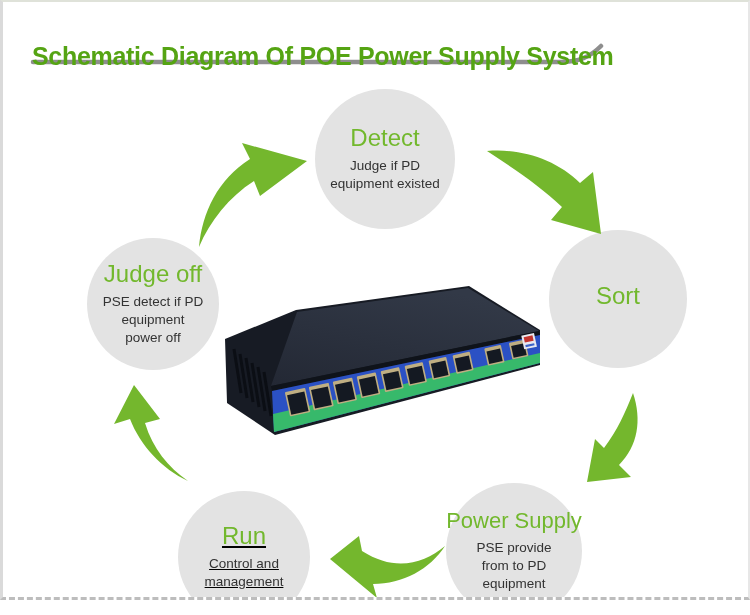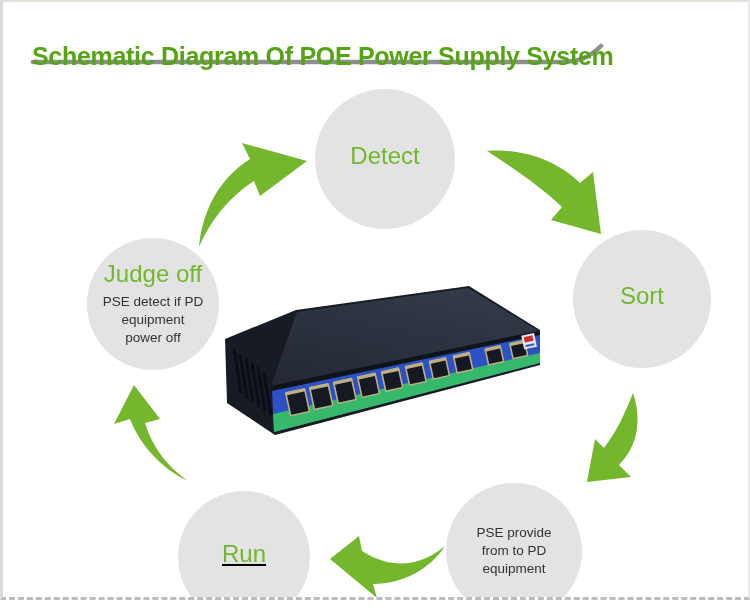--- a/index.html
+++ b/index.html
@@ -14,50 +14,55 @@
     color:#55a413;letter-spacing:-0.3px;white-space:nowrap;z-index:3;
   }
   .step{
     position:absolute;border-radius:50%;background:#e3e3e3;z-index:1;
     display:flex;flex-direction:column;align-items:center;justify-content:center;
     text-align:center;
   }
   .step-title{color:#72b82d;font-size:24px;line-height:1.05;margin-bottom:7px;}
   .step-desc{font-size:13.5px;color:#333;line-height:1.32;white-space:pre-line;}
   .step-detect{left:312px;top:87px;width:140px;height:140px;}
-  .step-sort{left:570px;top:228px;width:138px;height:138px;}
+  .step-sort{left:546px;top:228px;width:138px;height:138px;}
   .step-switch-off{left:84px;top:236px;width:132px;height:132px;}
   .step-run{left:175px;top:489px;width:132px;height:132px;text-decoration:underline;}
   .step-power-supply{left:443px;top:481px;width:136px;height:136px;}
   .step-power-supply .step-title{font-size:22px;}
   .overlay{position:absolute;left:0;top:0;z-index:2;pointer-events:none;}
 </style>
 </head>
 <body>
 
 <div class="canvas">
 
   <h1 class="page-title">Schematic Diagram Of POE Power Supply System</h1>
 
   <div class="step step-detect">
     <div class="step-title">Detect</div>
+    <div class="step-desc">Judge if PD
+equipment existed</div>
   </div>
 
   <div class="step step-sort">
     <div class="step-title">Sort</div>
   </div>
 
   <div class="step step-power-supply">
+    <div class="step-title">Power Supply</div>
     <div class="step-desc">PSE provide
 from to PD
 equipment</div>
   </div>
 
   <div class="step step-run">
     <div class="step-title">Run</div>
+    <div class="step-desc">Control and
+management</div>
   </div>
 
   <div class="step step-switch-off">
     <div class="step-title">Judge off</div>
     <div class="step-desc">PSE detect if PD
 equipment
 power off</div>
   </div>
 
   <svg class="overlay" width="750" height="615" viewBox="0 0 750 615">

